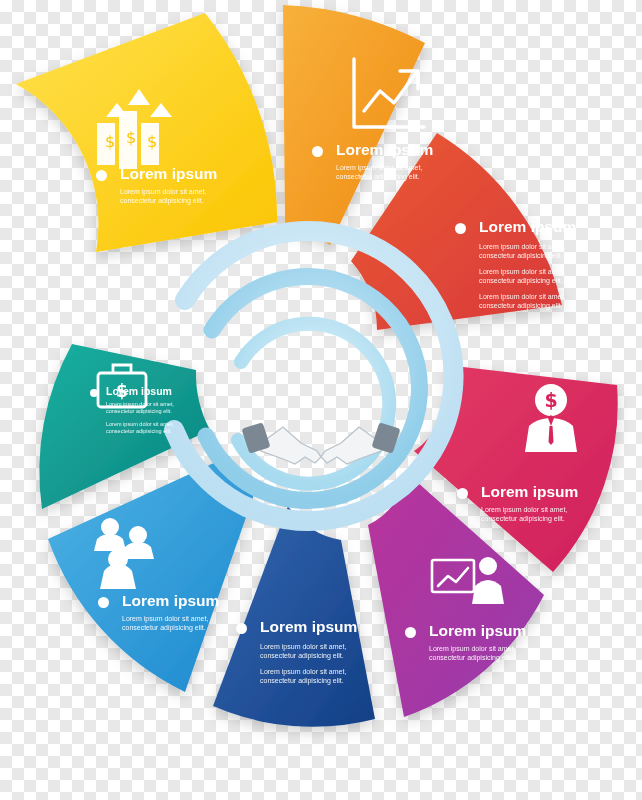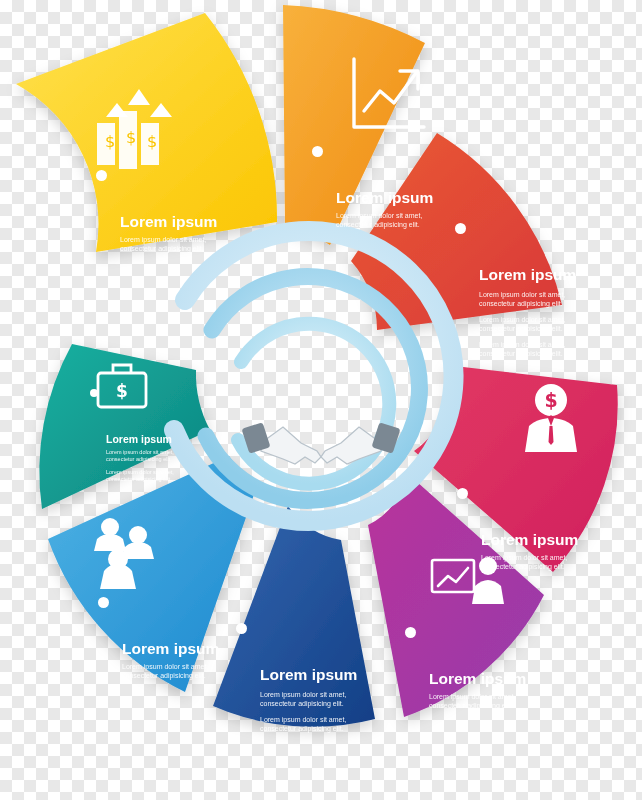--- a/index.html
+++ b/index.html
@@ -33,21 +33,20 @@
     height: 800px;
   }
   .seg-label {
     position: absolute;
     pointer-events: none;
   }
   .seg-title {
     color: #ffffff;
     font-weight: bold;
     white-space: nowrap;
-    margin-top: 48px;
   }
   .seg-body {
     color: #ffffff;
     opacity: .92;
     line-height: 1.35;
   }
   .bullet {
     position: absolute;
     border-radius: 50%;
     background: #ffffff;

